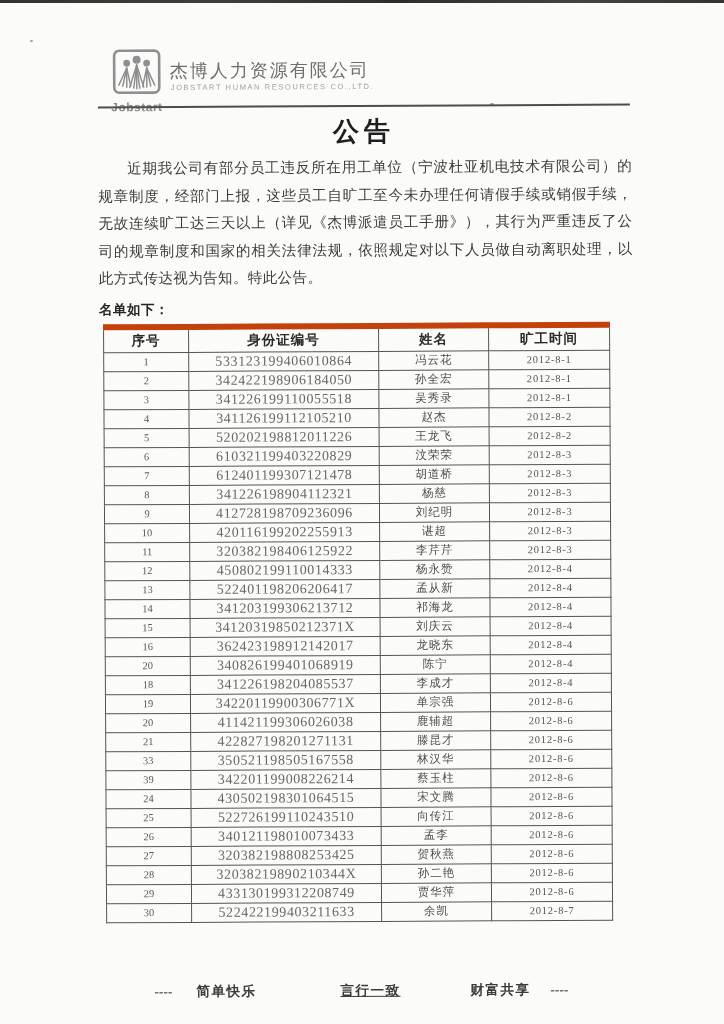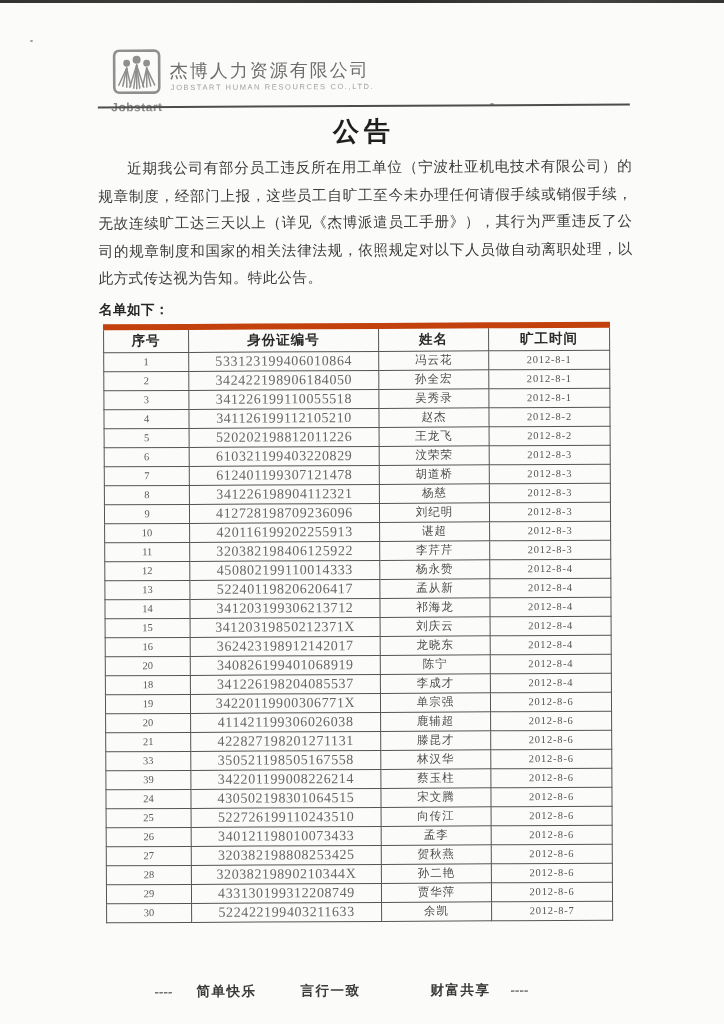--- a/index.html
+++ b/index.html
@@ -76,21 +76,21 @@
   .c3 { width:121px; font-size:10.5px; color:#565656; letter-spacing:.8px; }
   
   .footer {
     position:absolute; top:982px; left:100px; width:534px;
     font-size:13.5px; font-weight:600; color:#3a3a3a;
     display:flex; align-items:center; letter-spacing:1.5px;
   }
   .footer .dash { font-weight:bold; color:#4a4a4a; letter-spacing:0; }
   .f-d1 { margin-left:52px; }
   .f-s1 { margin-left:24px; }
-  .f-s2 { margin-left:44px; }
+  .f-s2 { margin-left:84px;text-decoration:underline; }
   .f-s3 { margin-left:70px; }
   .f-d2 { margin-left:20px; }
 </style>
 </head>
 <body>
 
 <div class="scan-edge-top"></div>
 <div class="scan-speck" style="top:40px;left:30px;width:3px;height:2px;"></div>
 <div class="scan-speck" style="top:103px;left:490px;width:4px;height:2px;"></div>
 

